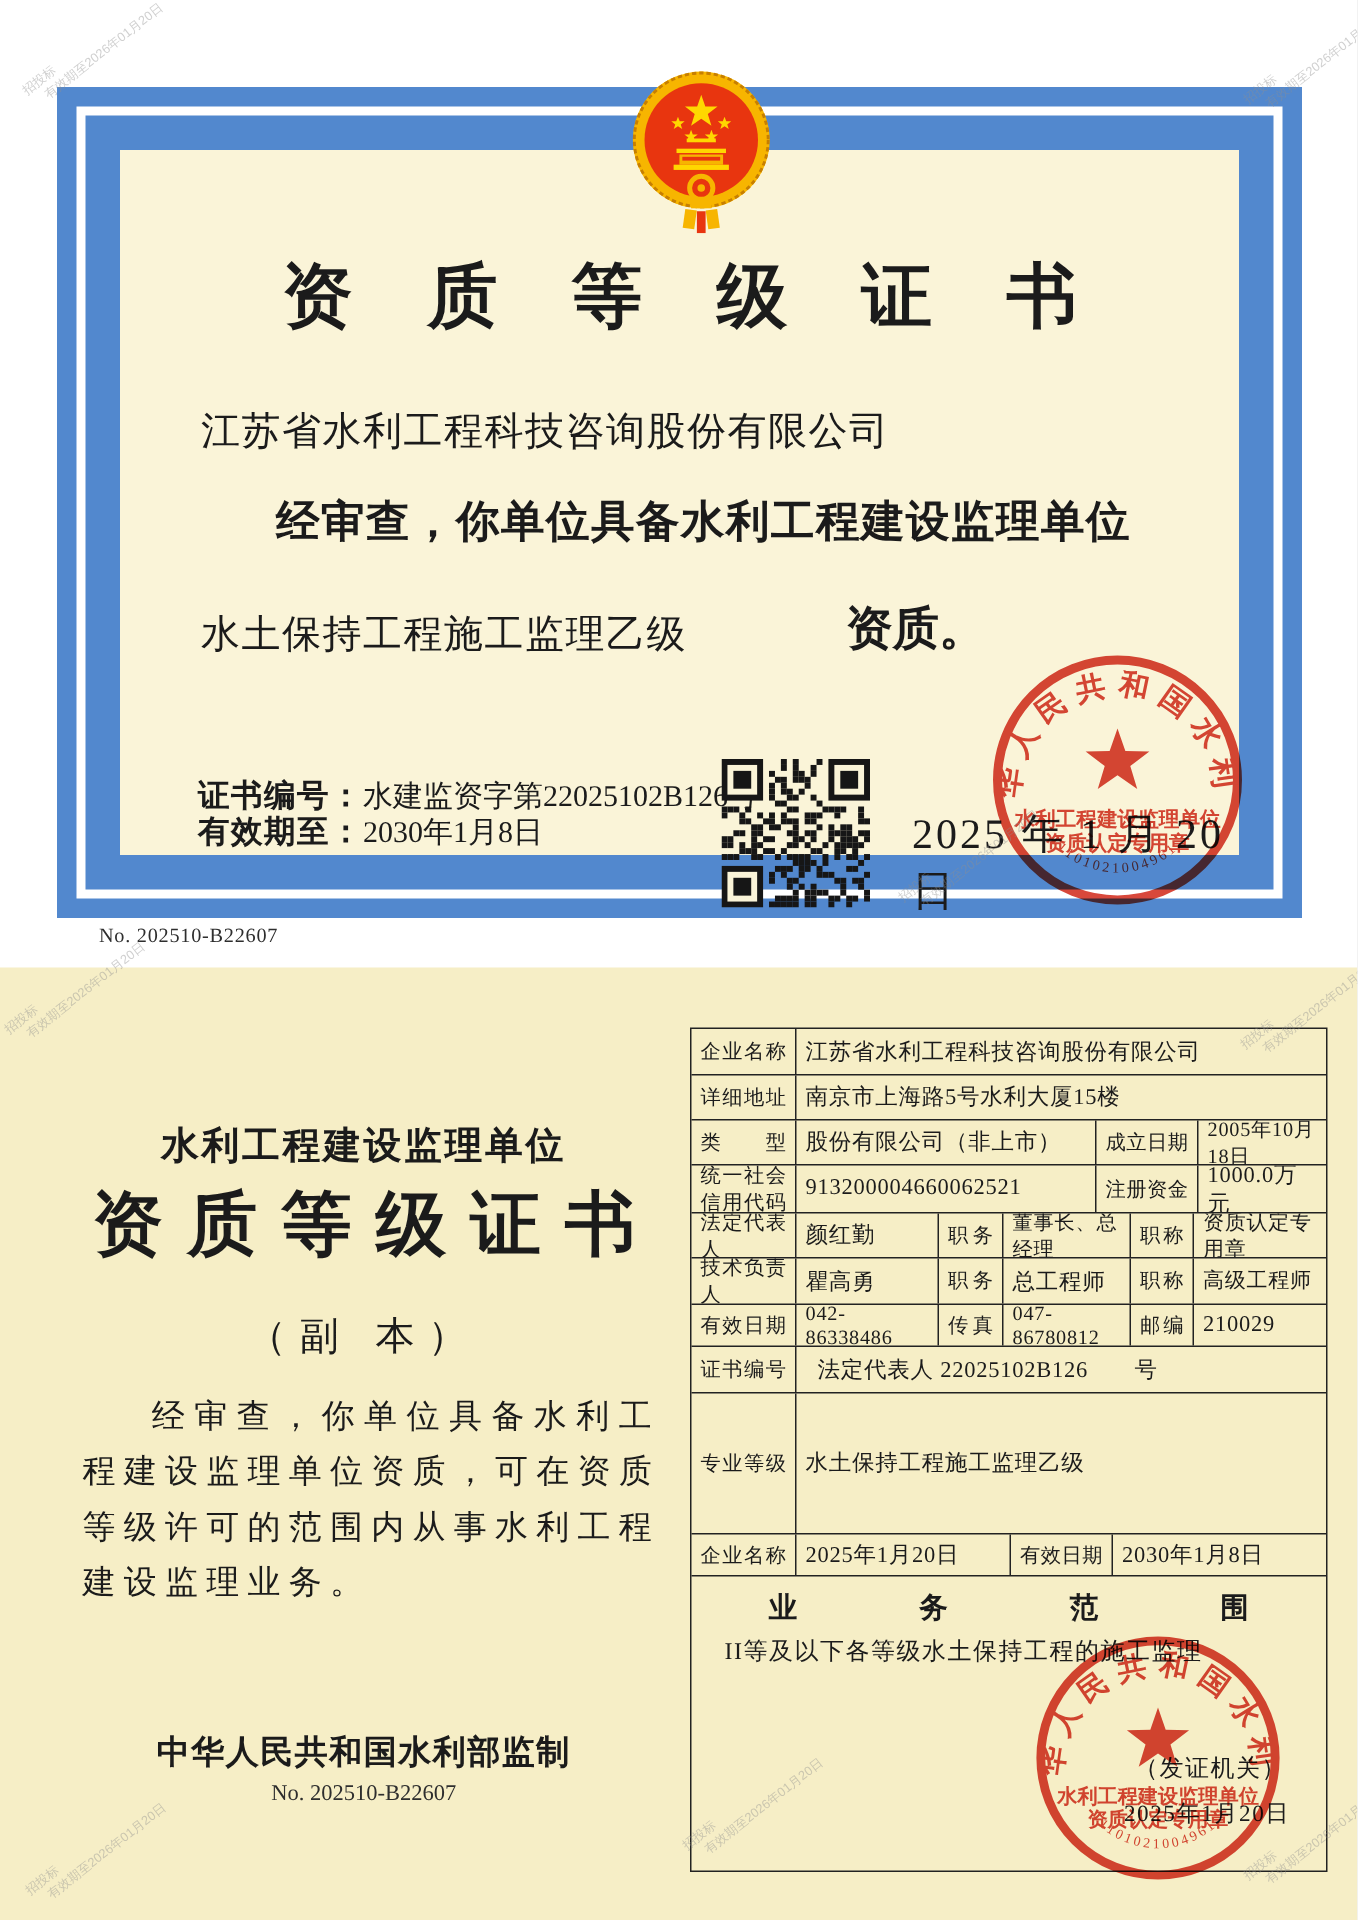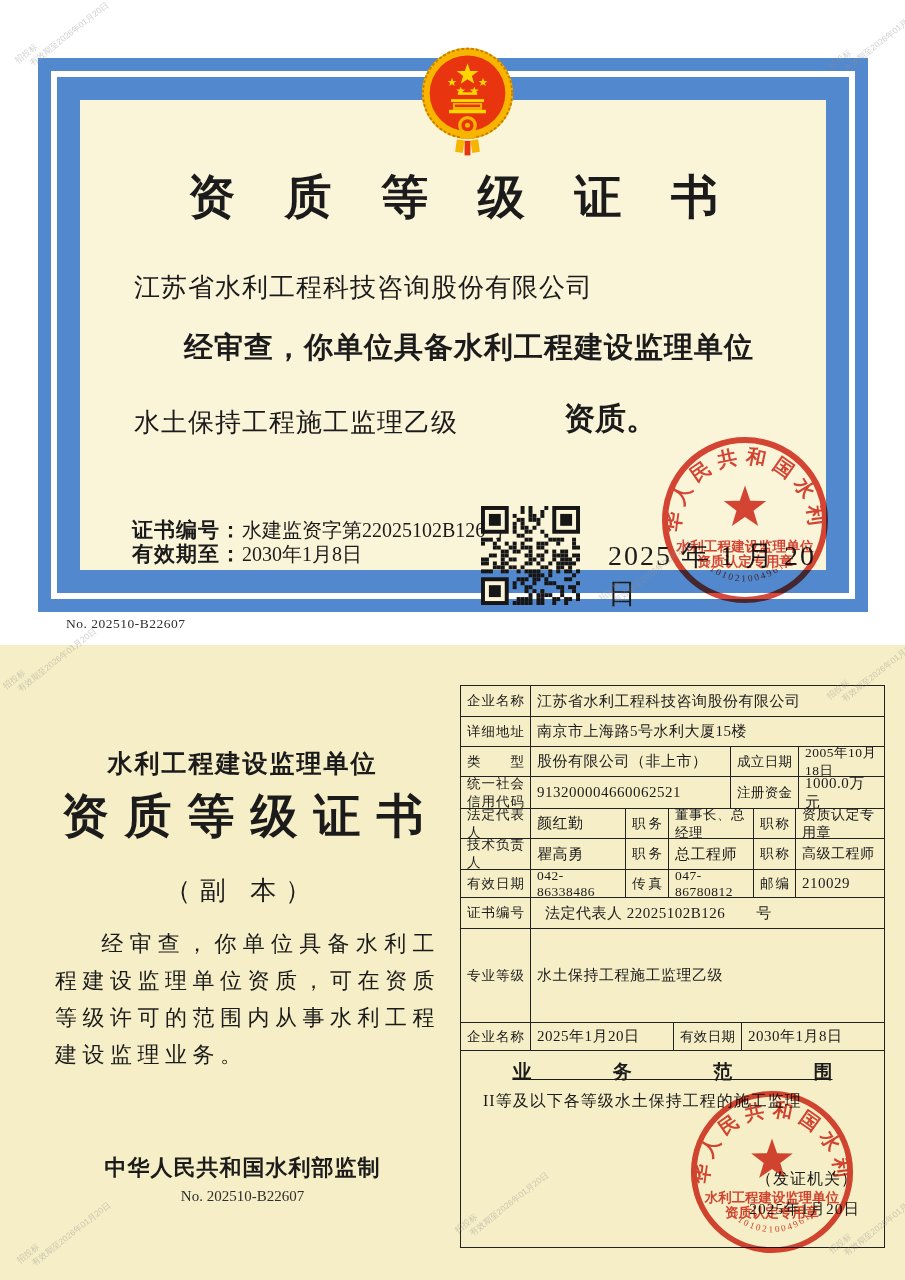--- a/index.html
+++ b/index.html
@@ -44,21 +44,21 @@
   .r{display:flex;border-bottom:1.4px solid #222;box-sizing:border-box;flex:0 0 auto;}
   .r:last-child{border-bottom:none;flex:1 1 auto;}
   .c{border-right:1.4px solid #222;box-sizing:border-box;display:flex;flex-direction:column;
      justify-content:center;padding:1px 6px;overflow:hidden;}
   .c:last-child{border-right:none;}
   .lab{font-size:13.5px;}
   .jl{display:block;width:100%;text-align:justify;text-align-last:justify;}
   .val{letter-spacing:.5px;}
   .scope{position:relative;display:block;padding-top:4px;}
   .scope-title{display:block;width:320px;margin:4px auto 2px;font-size:19px;font-weight:bold;
-       text-align:justify;text-align-last:justify;text-decoration:underline;}
+       text-align:justify;text-align-last:justify;}
   .scope-text{display:block;padding-left:22px;margin-top:6px;font-size:16px;letter-spacing:1px;}
   .org-line{position:absolute;right:26px;top:118px;font-size:16px;letter-spacing:1px;}
   .date-line{position:absolute;right:24px;top:148px;font-size:15.5px;letter-spacing:1px;}
   
   .wm{position:absolute;transform:rotate(-38deg);color:#8f8f8f;opacity:.42;font-size:8.5px;
       line-height:10.5px;white-space:nowrap;font-family:"Liberation Sans","DejaVu Sans",sans-serif;z-index:9;pointer-events:none;}
   .wm i{font-style:normal;display:block;}
   .wm i+i{margin-left:10px;}
   .seal text{font-family:"Liberation Serif","DejaVu Serif",serif;}
 </style>

